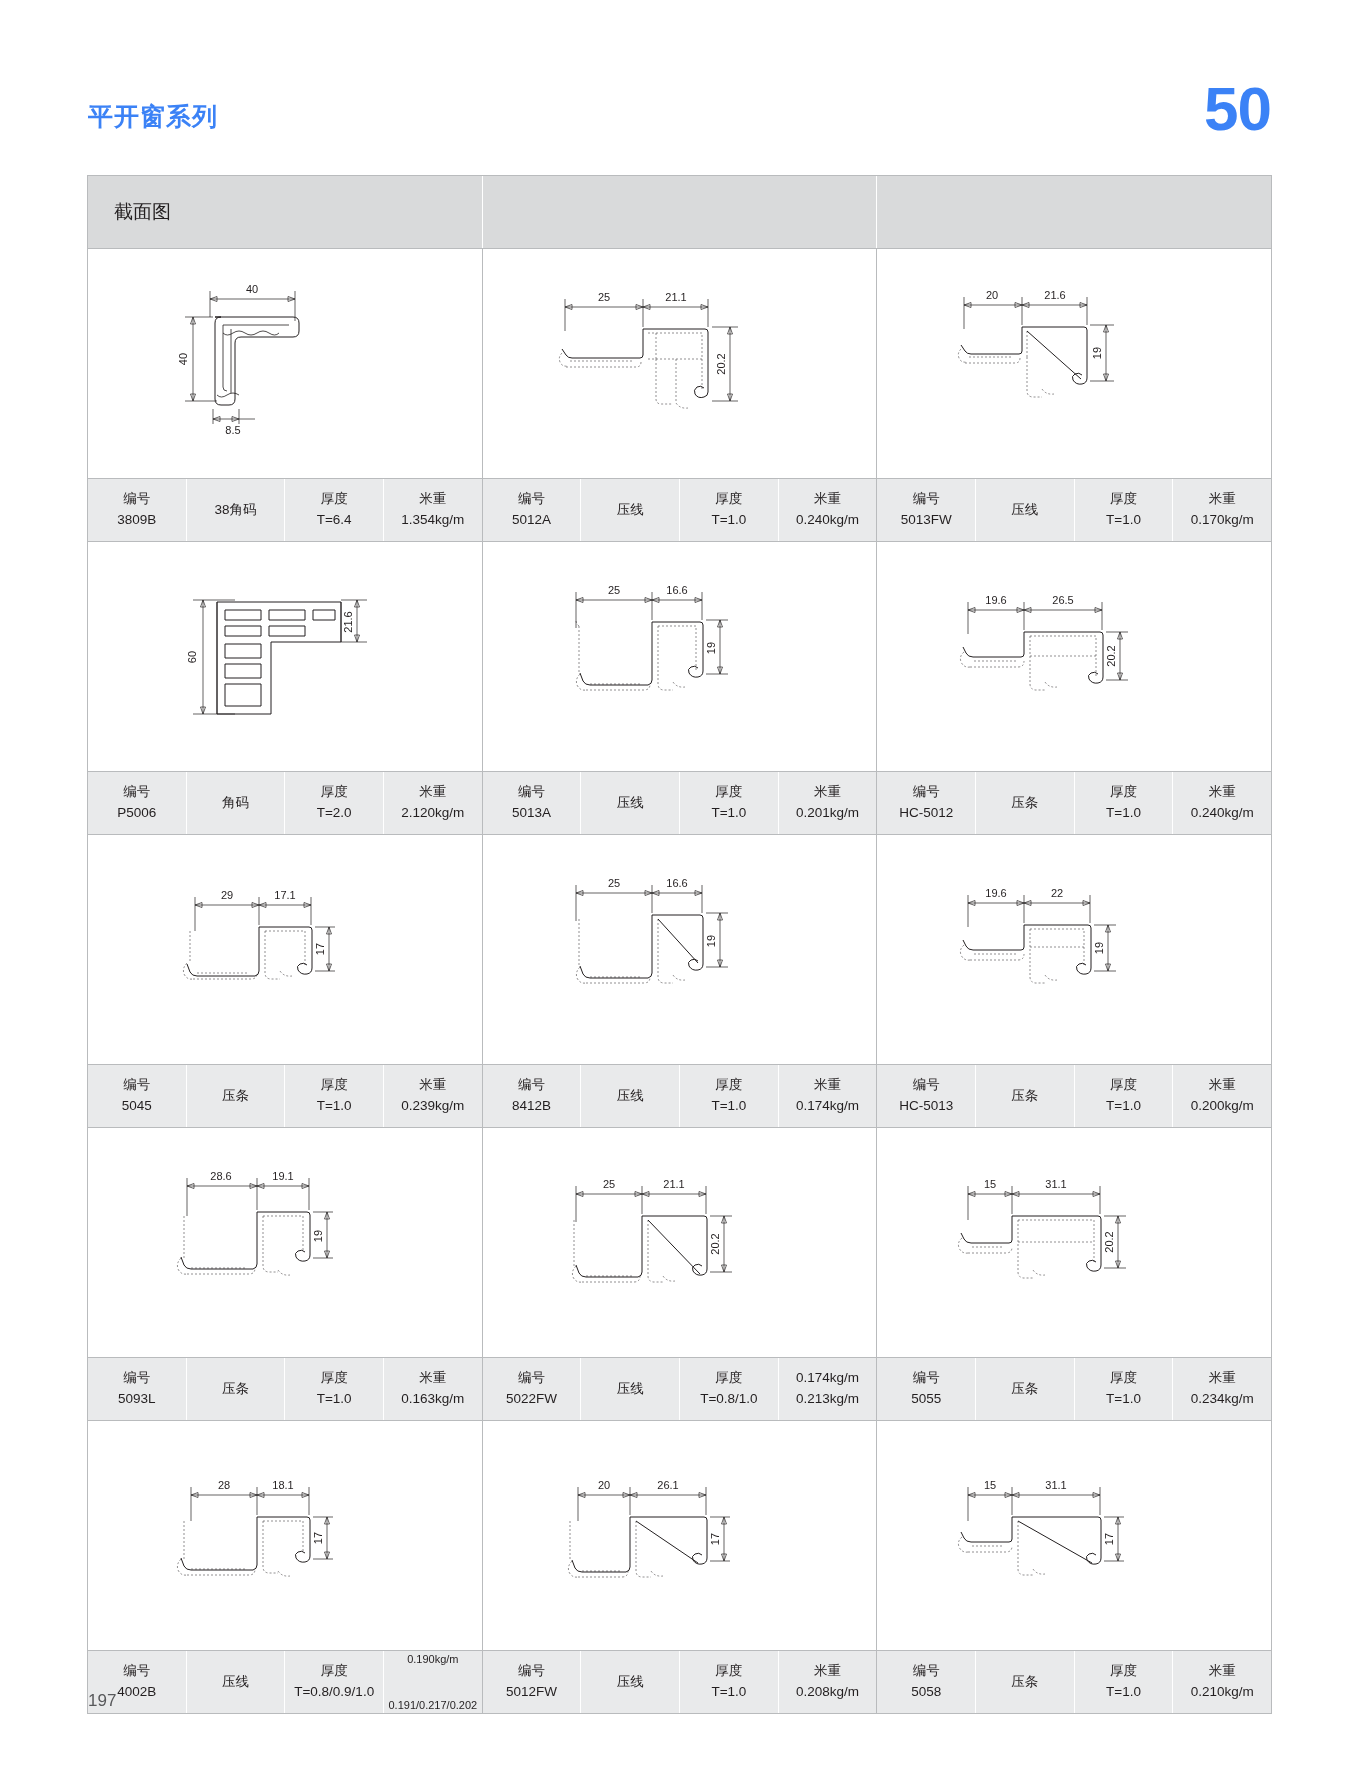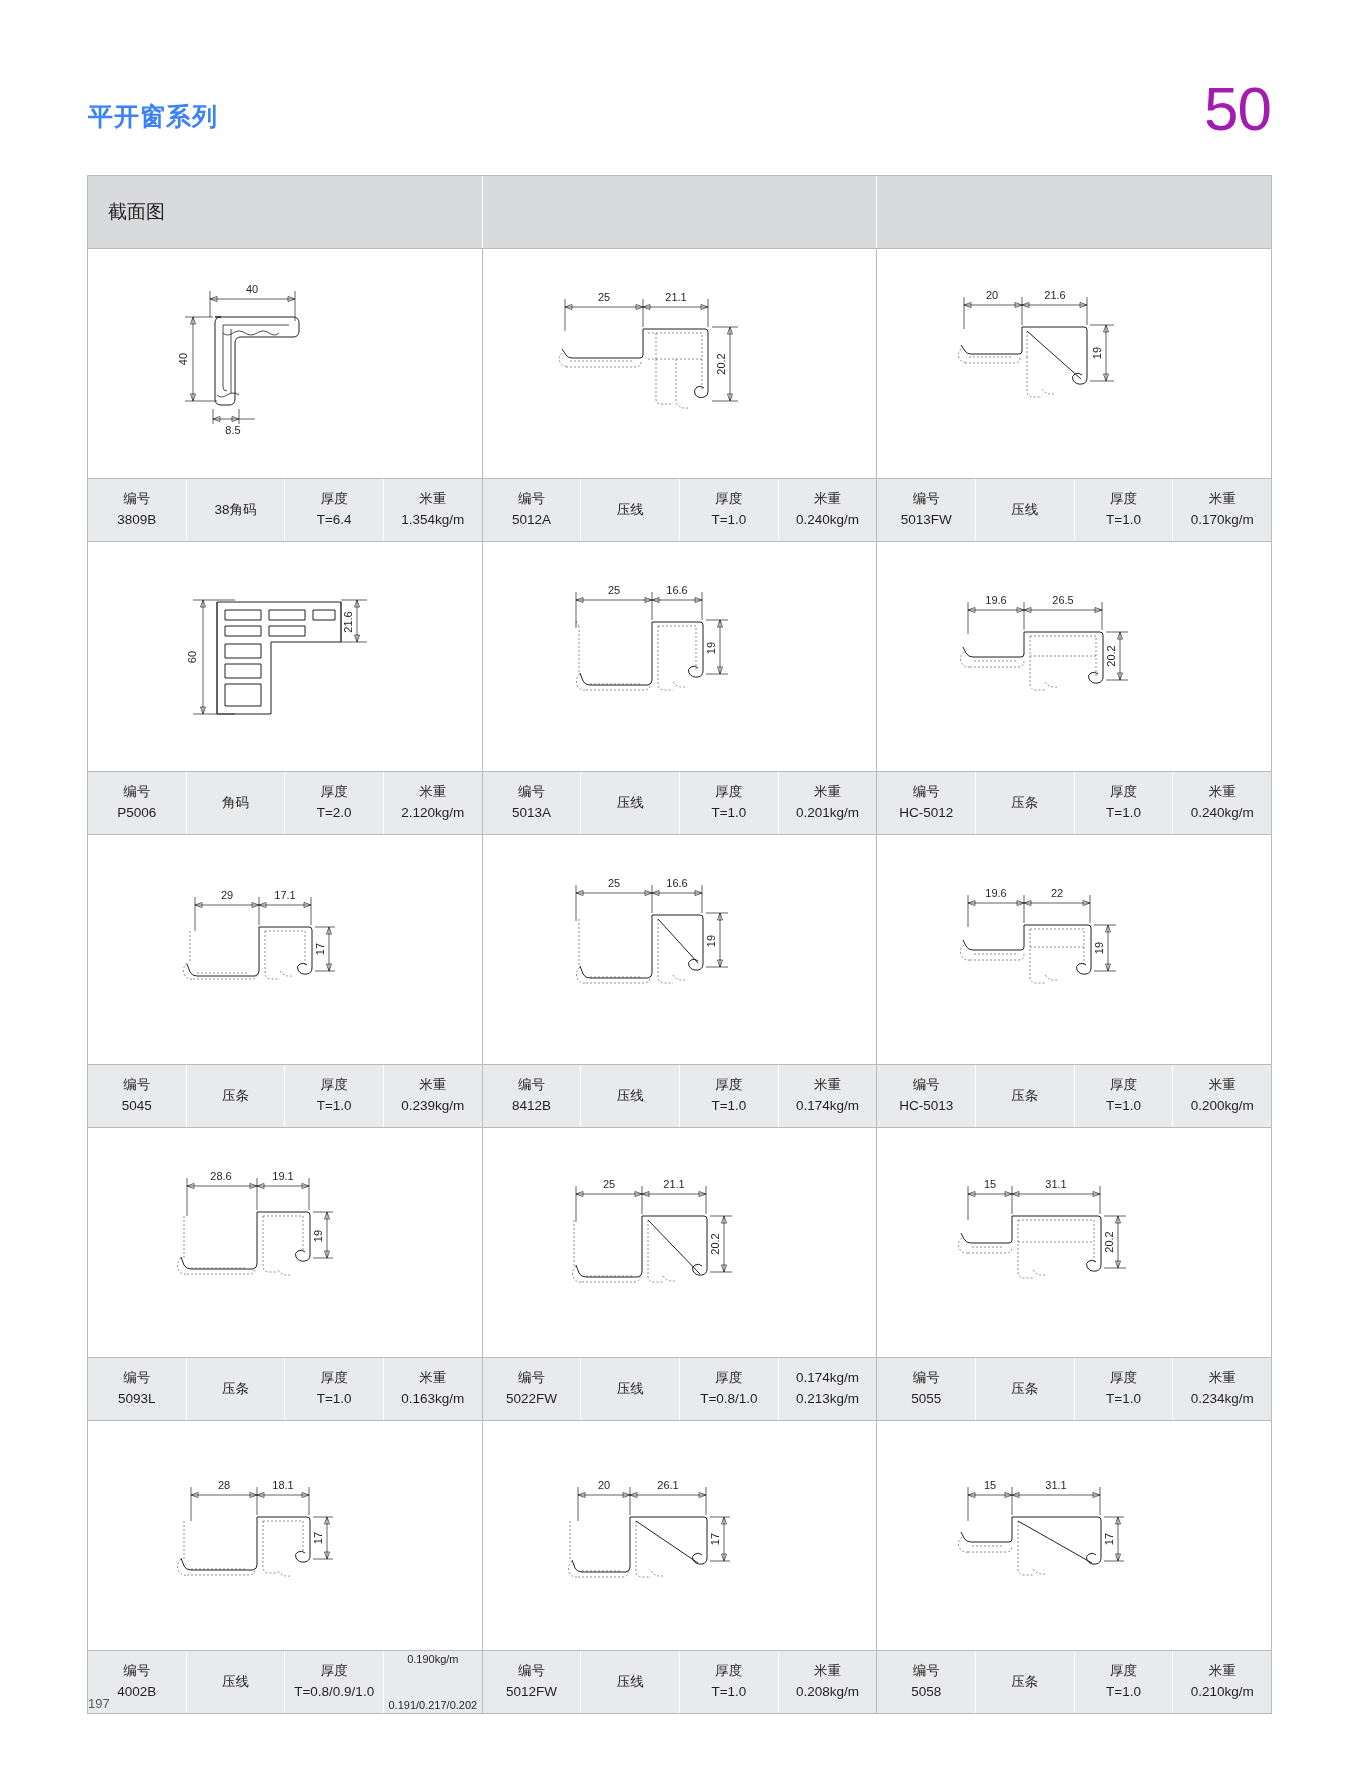--- a/index.html
+++ b/index.html
@@ -35,22 +35,22 @@
     font-size: 25px;
     font-weight: bold;
     letter-spacing: 1px;
     color: #3b82f6;
   }
   .header-number {
     position: absolute;
     right: 0;
     top: -12px;
     font-size: 62px;
-    font-weight: normal;
-    color: #a21caf;
+    font-weight: bold;
+    color: #3b82f6;
     line-height: 1;
     letter-spacing: -1px;
   }
   
   .table {
     position: absolute;
     left: 87px;
     top: 175px;
     width: 1185px;
     border: 1px solid #b9bbbd;
@@ -63,21 +63,21 @@
   }
   .band.titlebar {
     background: #d9dadb;
     height: 72px;
   }
   .title-cell {
     flex: 1 1 0;
     border-right: 1px solid #ffffff;
     display: flex;
     align-items: center;
-    padding-left: 20px;
+    padding-left: 26px;
     box-sizing: border-box;
     font-size: 19px;
     color: #231f20;
   }
   .title-cell:last-child { border-right: none; }
 
   .band.figures {
     height: 230px;
     border-top: 1px solid #b9bbbd;
   }
@@ -125,21 +125,21 @@
   }
   .spec-cell:last-child { border-right: none; }
   .spec-cell.small { font-size: 11px; line-height: 1.5; justify-content: space-between; }
   .spec-cell .l1, .spec-cell .l2 { display: block; white-space: nowrap; }
 
   
   .footer {
     position: absolute;
     left: 88px;
     bottom: 60px;
-    font-size: 13px;
+    font-size: 17px;
     color: #58595b;
   }
   
   .dl { stroke: #231f20; stroke-width: 0.8; fill: none; }
   .dim { stroke: #231f20; stroke-width: 0.7; fill: none; }
   .prof { stroke: #231f20; stroke-width: 1.0; fill: none; }
   .hatch { stroke: #231f20; stroke-width: 0.5; fill: none; stroke-dasharray: 2 2; }
   text.dimtxt {
     font-family: "Liberation Sans", sans-serif;
     font-size: 11px;

